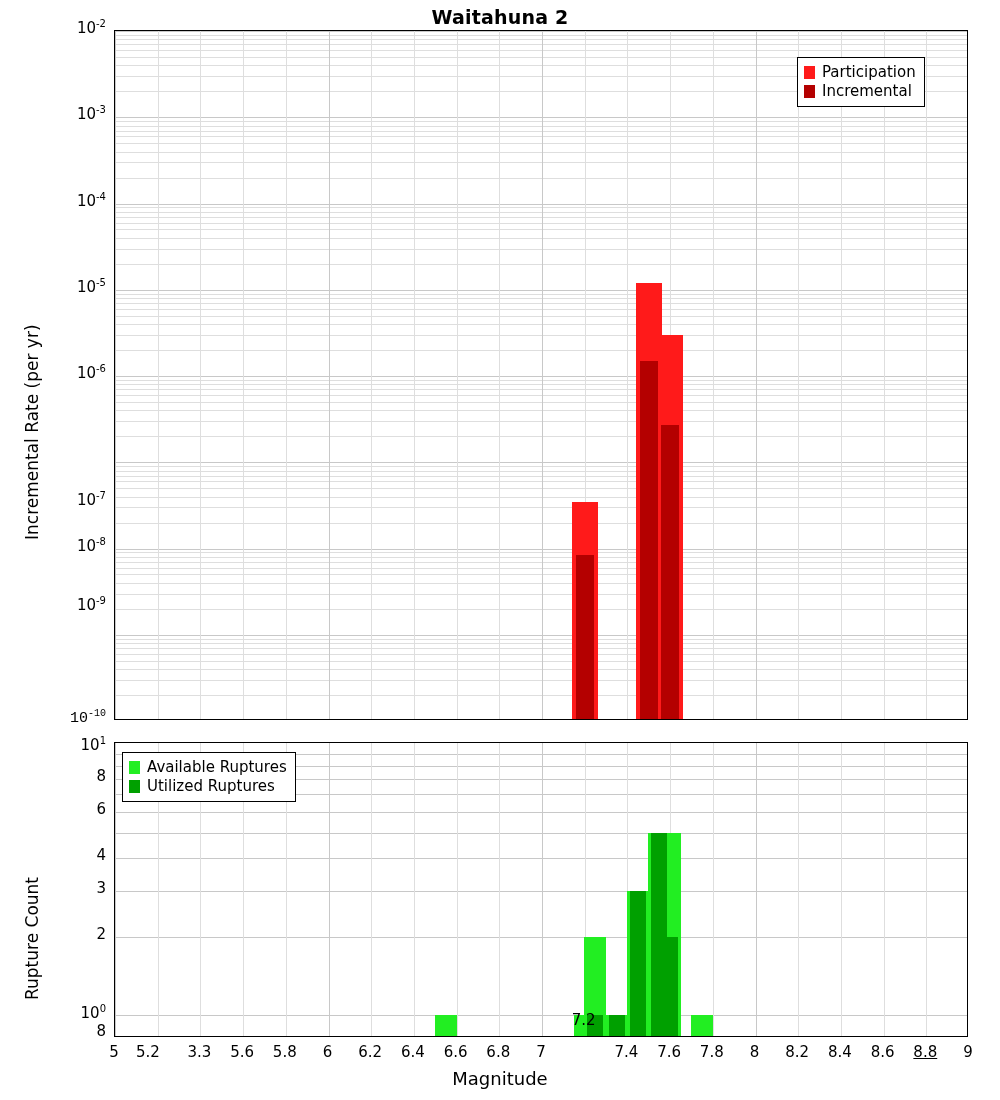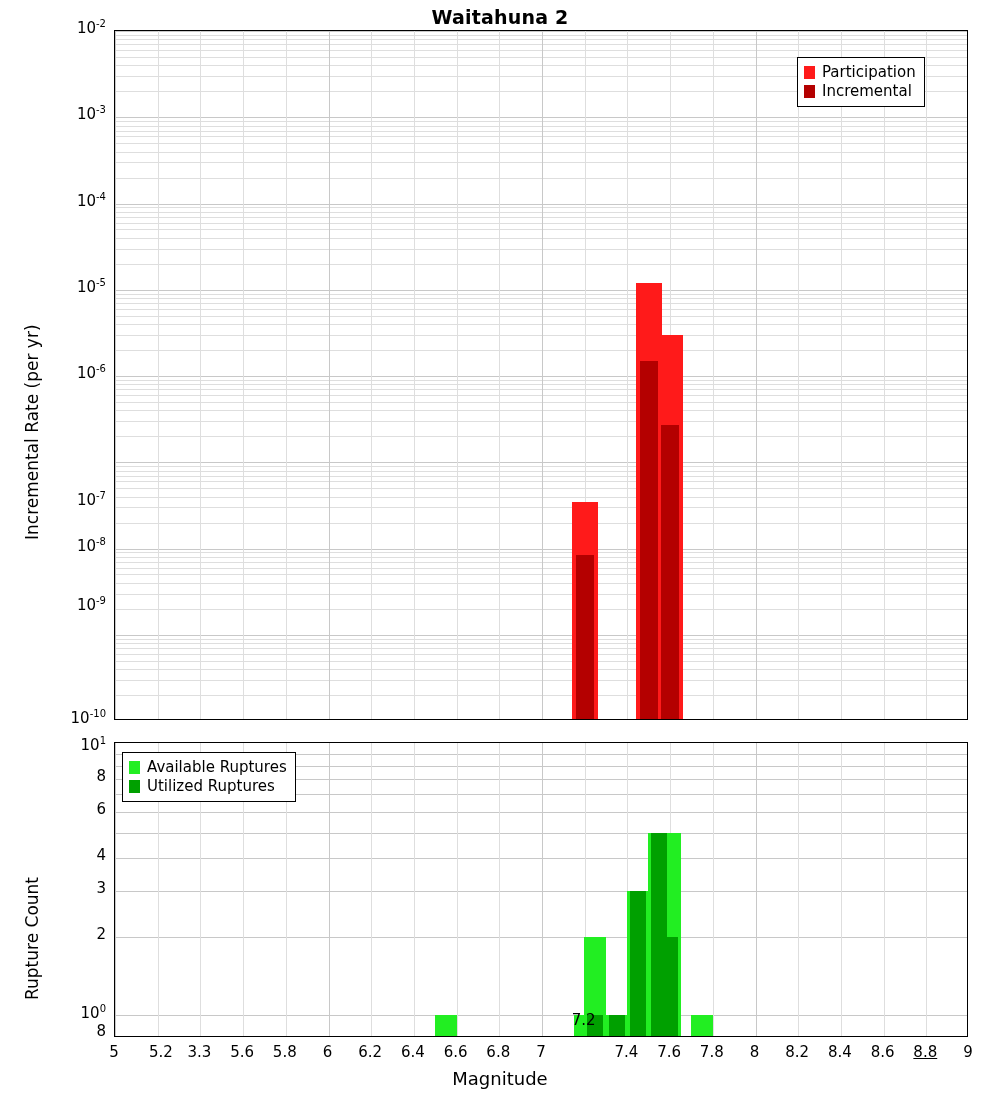--- a/index.html
+++ b/index.html
@@ -152,21 +152,21 @@
 
   <div id="top-yticks">
       <div class="tick y exp" style="left: 6px; top: 18px; width: 100px;">10<sup>-2</sup></div>
       <div class="tick y exp" style="left: 6px; top: 104.25px; width: 100px;">10<sup>-3</sup></div>
       <div class="tick y exp" style="left: 6px; top: 190.5px; width: 100px;">10<sup>-4</sup></div>
       <div class="tick y exp" style="left: 6px; top: 276.75px; width: 100px;">10<sup>-5</sup></div>
       <div class="tick y exp" style="left: 6px; top: 363px; width: 100px;">10<sup>-6</sup></div>
       <div class="tick y exp" style="left: 6px; top: 449.25px; width: 100px; margin-top: 41px;">10<sup>-7</sup></div>
       <div class="tick y exp" style="left: 6px; top: 535.5px; width: 100px;">10<sup>-8</sup></div>
       <div class="tick y exp" style="left: 6px; top: 595px; width: 100px;">10<sup>-9</sup></div>
-      <div class="tick y exp" style="left: 6px; top: 708px; width: 100px;">10<sup>-10</sup></div>
+      <div class="tick y exp" style="left: 6px; top: 708px; width: 100px; font-family: Liberation Mono, monospace;">10<sup>-10</sup></div>
     </div>
 
   <div class="legend" id="top-legend" style="left:797px;top:57px;">
       <div class="row">
         <span class="swatch" style="background:#ff1a1a"></span>
         <span>Participation</span>
       </div>
       <div class="row">
         <span class="swatch" style="background:#b40000"></span>
         <span>Incremental</span>
@@ -238,21 +238,21 @@
         <span>Available Ruptures</span>
       </div>
       <div class="row">
         <span class="swatch" style="background:#00a000"></span>
         <span>Utilized Ruptures</span>
       </div>
     </div>
 
   <div id="xticks">
       <div class="tick x" style="left: 89px; top: 1043px; width: 50px;">5</div>
-      <div class="tick x" style="left: 136px; top: 1043px; width: 50px; text-align: center;">5.2</div>
+      <div class="tick x" style="left: 123px; top: 1043px; width: 50px; text-align: center;">5.2</div>
       <div class="tick x" style="left: 174.4px; top: 1043px; width: 50px;">3.3</div>
       <div class="tick x" style="left: 217.1px; top: 1043px; width: 50px;">5.6</div>
       <div class="tick x" style="left: 259.8px; top: 1043px; width: 50px;">5.8</div>
       <div class="tick x" style="left: 302.5px; top: 1043px; width: 50px;">6</div>
       <div class="tick x" style="left: 345.2px; top: 1043px; width: 50px;">6.2</div>
       <div class="tick x" style="left: 387.9px; top: 1043px; width: 50px;">6.4</div>
       <div class="tick x" style="left: 430.6px; top: 1043px; width: 50px;">6.6</div>
       <div class="tick x" style="left: 473.3px; top: 1043px; width: 50px;">6.8</div>
       <div class="tick x" style="left: 516px; top: 1043px; width: 50px;">7</div>
       <div class="tick x" style="left: 558.7px; top: 1011px; width: 50px;">7.2</div>

